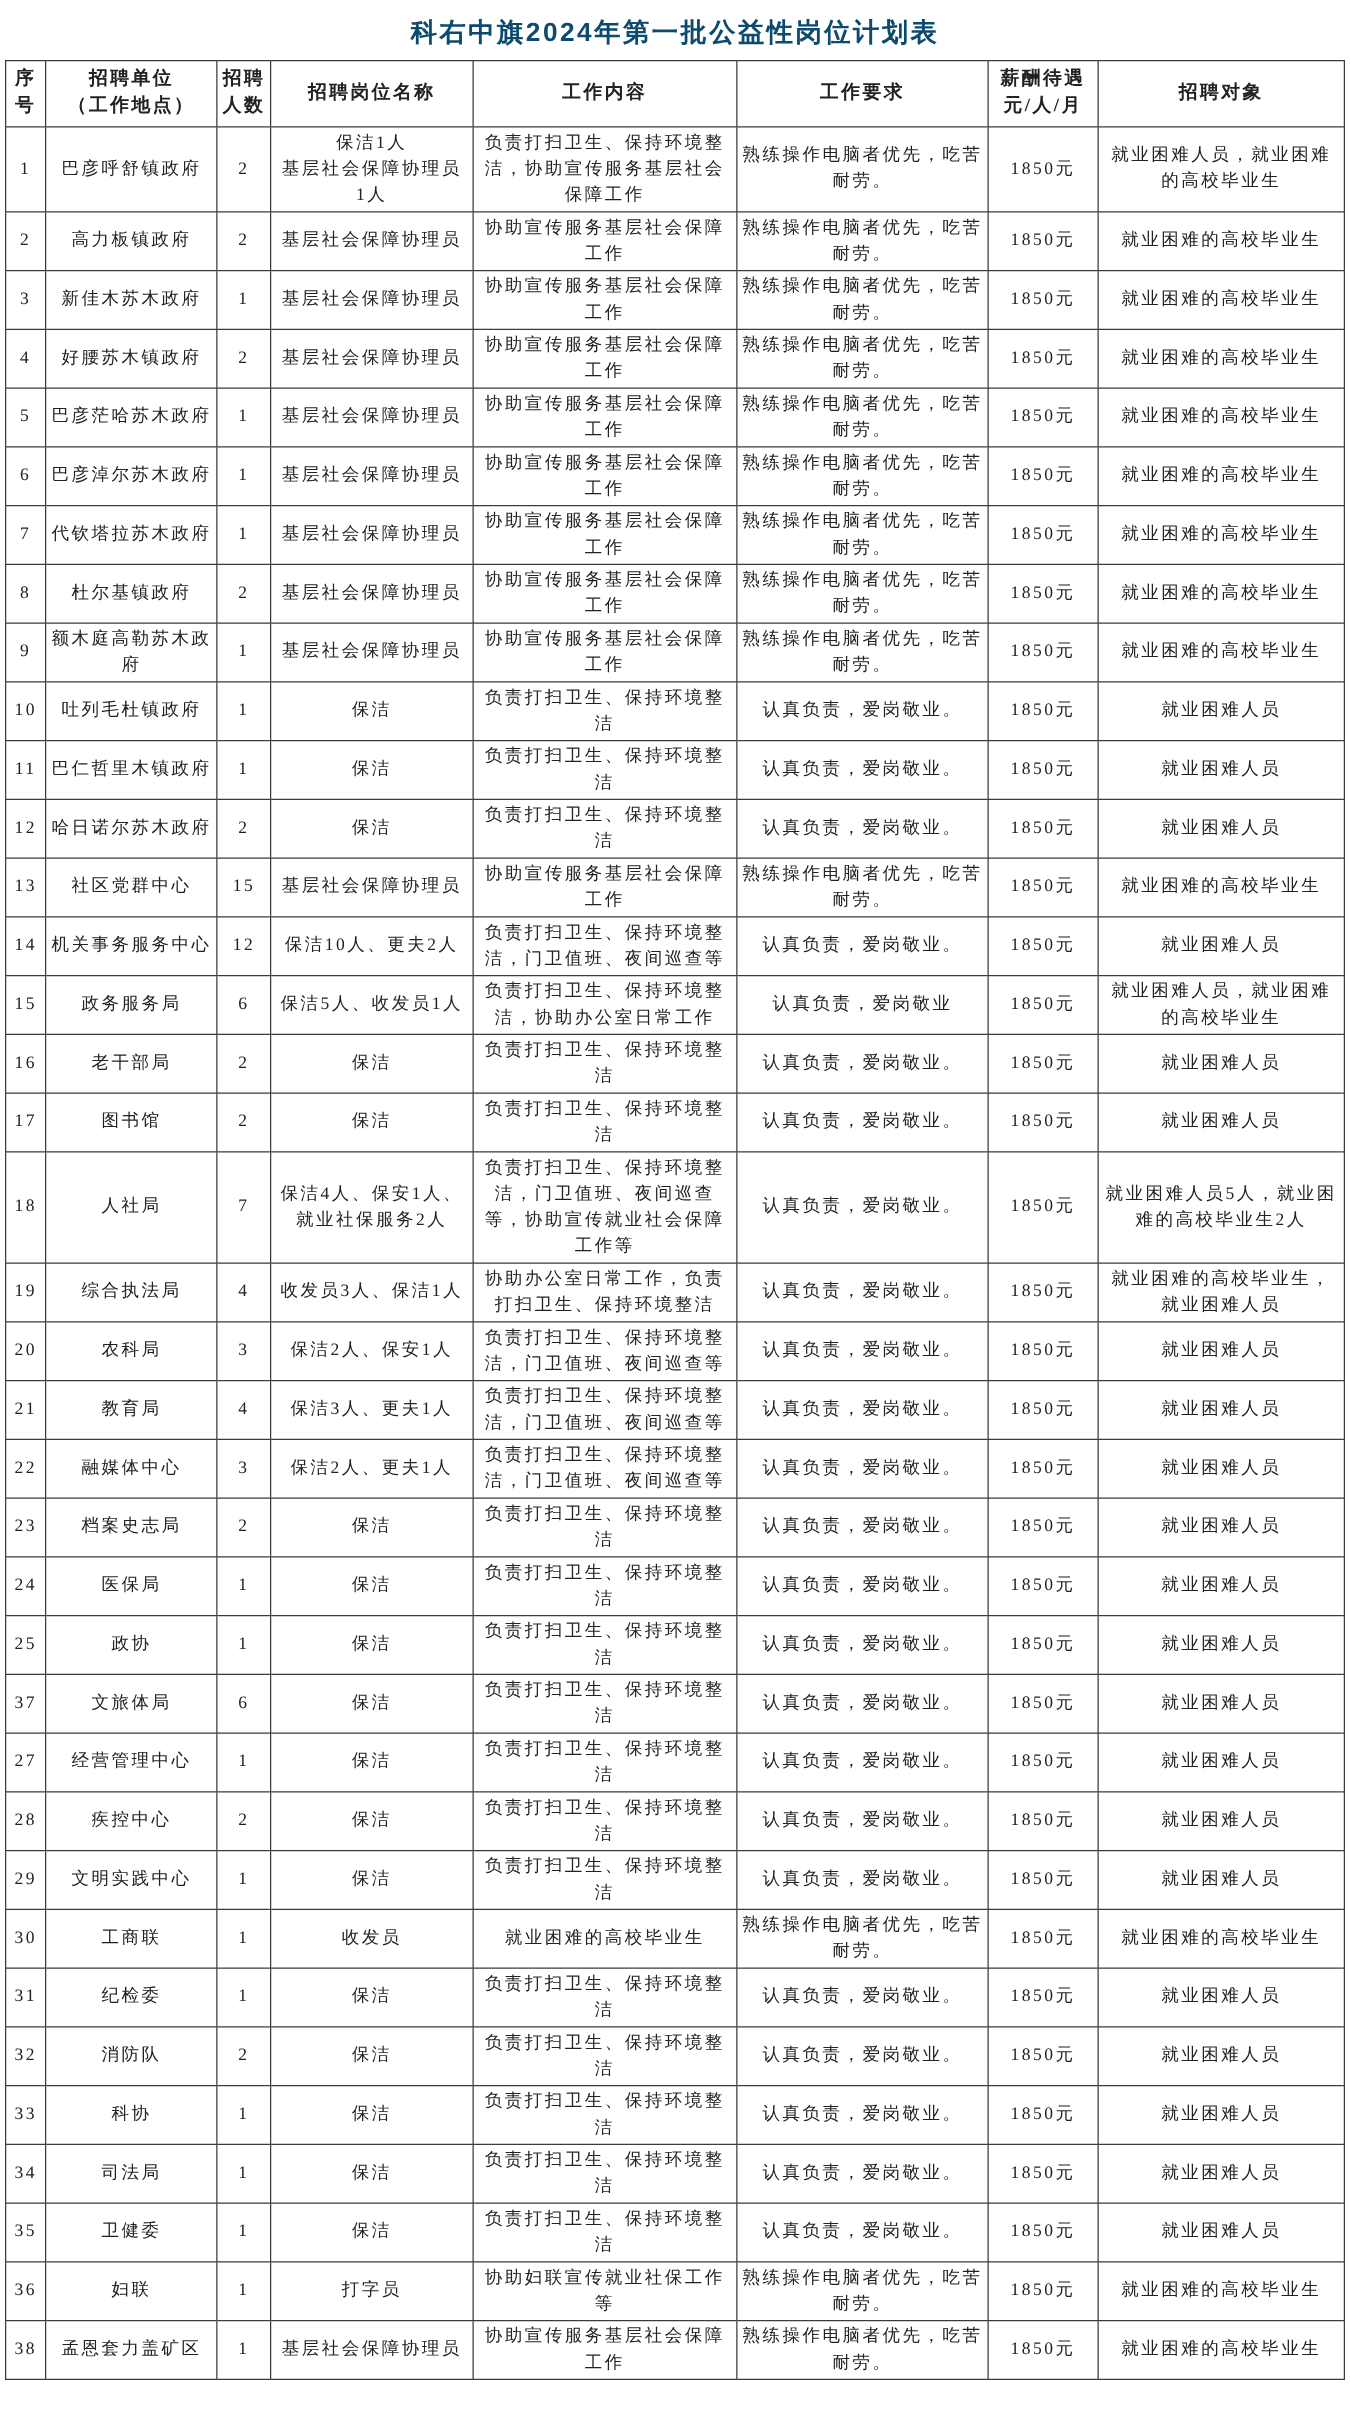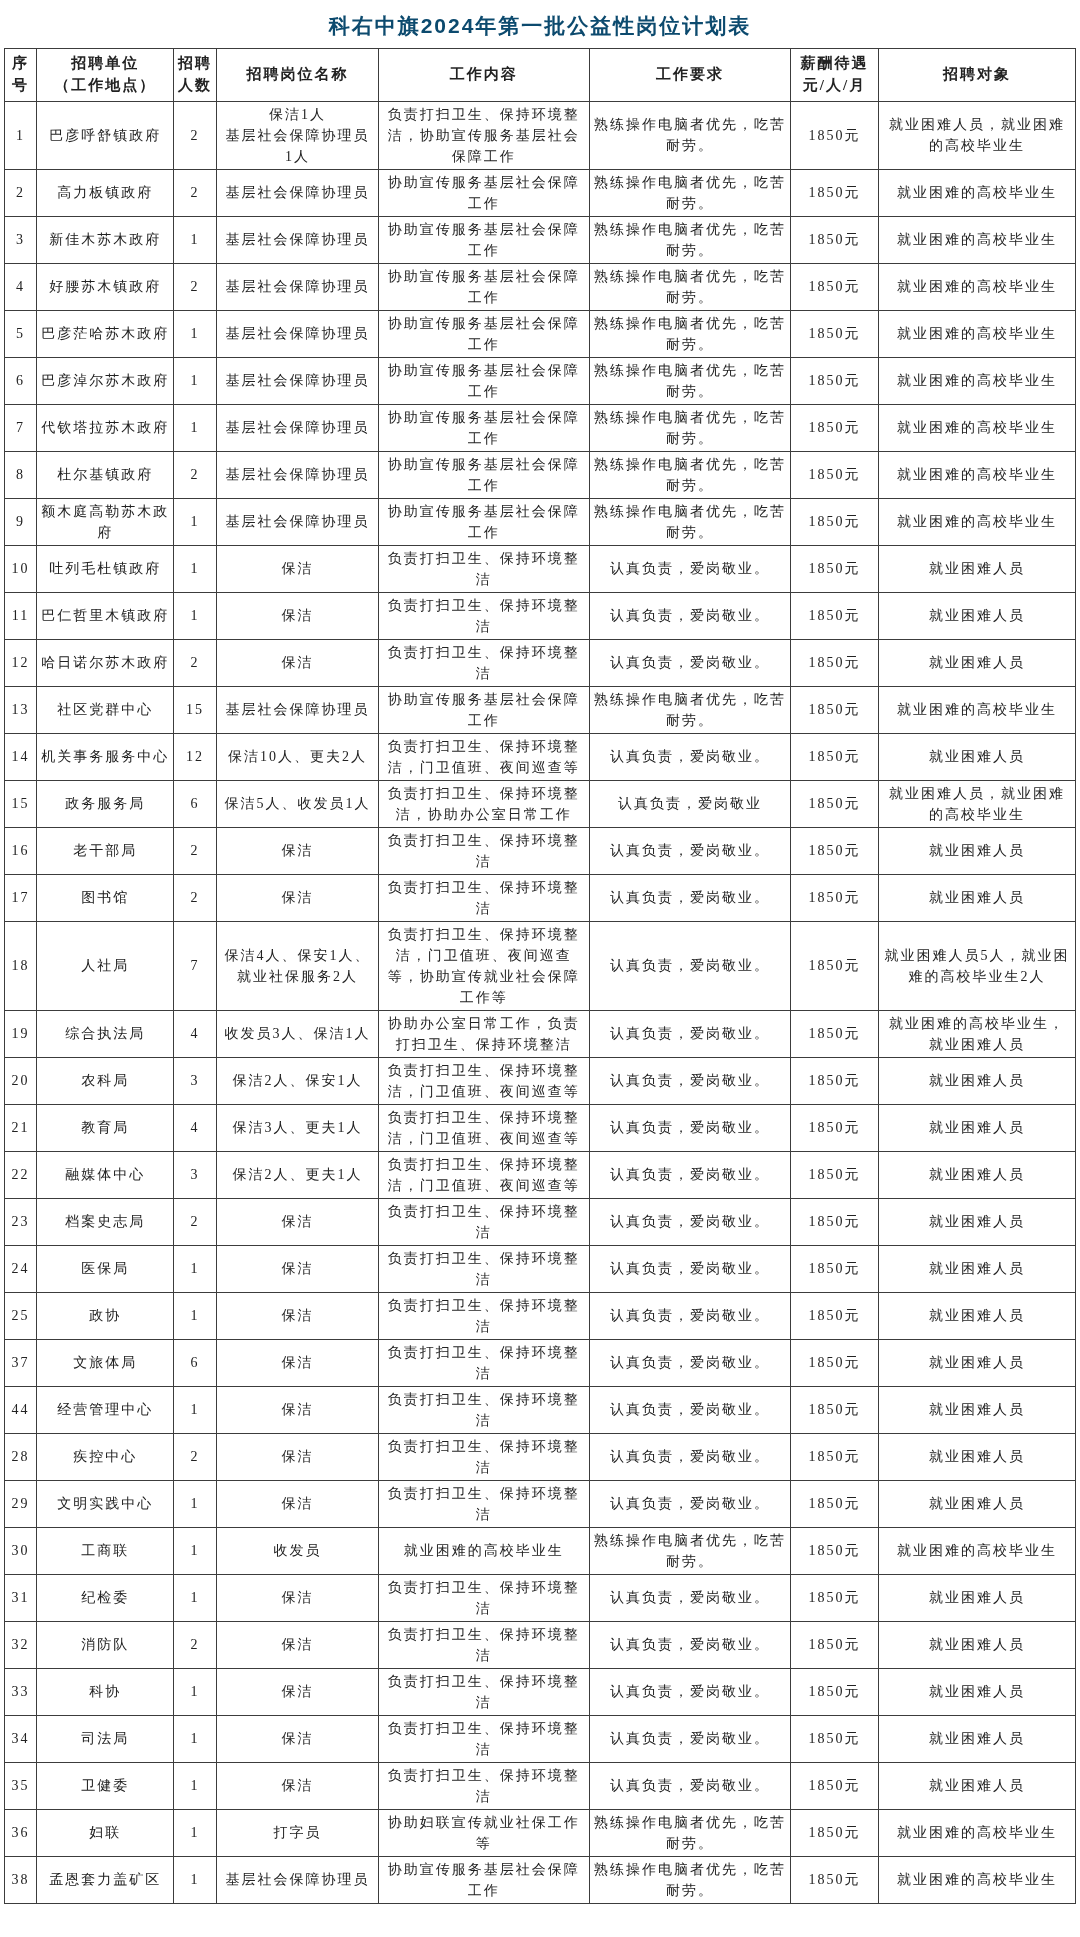--- a/index.html
+++ b/index.html
@@ -348,21 +348,21 @@
           <td>37</td>
           <td>文旅体局</td>
           <td>6</td>
           <td>保洁</td>
           <td>负责打扫卫生、保持环境整洁</td>
           <td>认真负责，爱岗敬业。</td>
           <td>1850元</td>
           <td>就业困难人员</td>
         </tr>
         <tr>
-          <td>44</td>
+          <td>27</td>
           <td>经营管理中心</td>
           <td>1</td>
           <td>保洁</td>
           <td>负责打扫卫生、保持环境整洁</td>
           <td>认真负责，爱岗敬业。</td>
           <td>1850元</td>
           <td>就业困难人员</td>
         </tr>
         <tr>
           <td>28</td>

